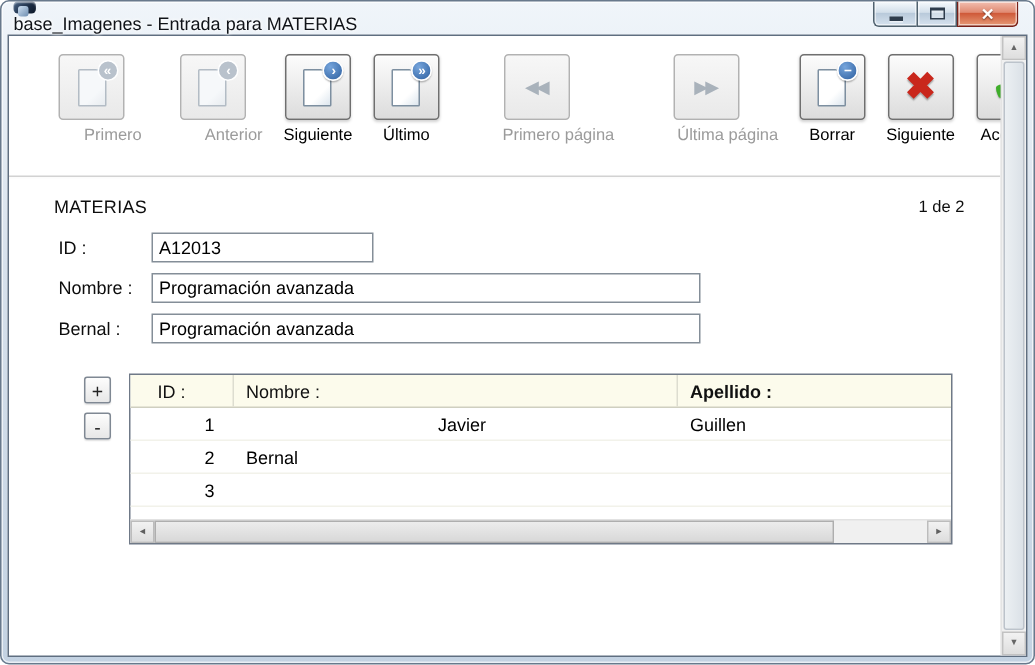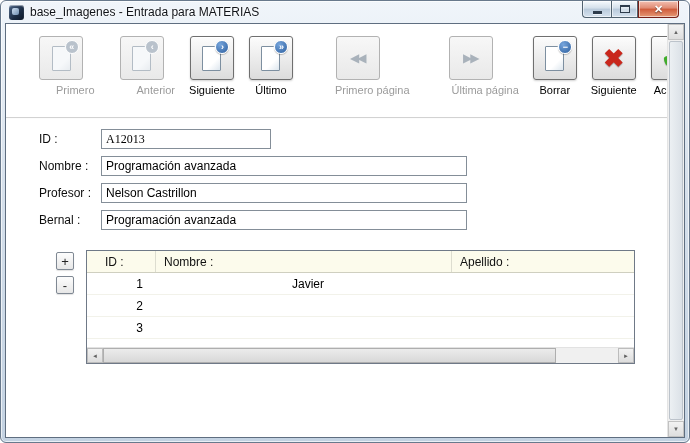--- a/index.html
+++ b/index.html
@@ -7,21 +7,21 @@
   body { background:#fff; }
 
   
   .window{
     position:absolute; left:0; top:0; width:690px; height:443px;
     border:1px solid #68798c; border-radius:6px;
     background:linear-gradient(180deg,#f0f5fa 0%,#d7e1ec 40%,#c3d2e2 100%);
     box-shadow: inset 0 0 0 1px rgba(255,255,255,.65);
     padding:0 4px 4px 4px;
   }
-  .titlebar{ height:22px; display:flex; align-items:center; padding-left:4px; position:relative; }
+  .titlebar{ height:22px; display:flex; padding-left:4px; position:relative;flex-direction:column; }
   .app-icon{ width:15px; height:15px; border-radius:3px; margin-right:6px;
     background:linear-gradient(135deg,#4a6486 0%,#1b2c44 60%,#0d1828 100%);
     box-shadow: inset 0 1px 1px rgba(255,255,255,.55); position:relative; }
   .app-icon::after{ content:""; position:absolute; left:3px; top:3px; width:7px; height:7px;
     border-radius:2px; background:linear-gradient(135deg,#cfe0f2,#6d8db0); }
   .title-text{ font-size:12px; color:#101318; text-shadow:0 0 3px #fff, 0 0 3px #fff; white-space:nowrap; }
 
   .win-controls{ position:absolute; top:0; right:6px; display:flex; }
   .win-btn{ height:17px; border:1px solid #51626f; border-top:none;
     background:linear-gradient(#f6fafd, #d3dfea 45%, #b9cadb 50%, #d6e2ee);
@@ -72,36 +72,36 @@
   .separator{ margin-top:20px; border-top:1px solid #d2d2d2; border-bottom:1px solid #fcfcfc; }
   .form-header{ display:flex; justify-content:space-between; align-items:center; margin:12px 24px 0 30px; }
   .section-title{ font-size:12px; color:#0d0d0d; letter-spacing:.2px; }
   .record-indicator{ font-size:11px; color:#0d0d0d; }
 
   .fields{ margin:10px 0 0 33px; }
   .field-row{ display:flex; align-items:center; margin-bottom:7px; }
   .field-label{ width:62px; font-size:12px; color:#0d0d0d; }
   .field-input{ height:20px; border:1px solid #848e98; padding:0 4px; font-size:12px;
     font-family:"Liberation Sans", sans-serif; color:#000; background:#fff; outline:none; }
-  .w-id{ width:170px;font-family:Liberation Serif, serif; }
+  .w-id{ width:148px; }
   .w-wide{ width:366px; }
 
   
   .grid-area{ display:flex; margin:20px 0 0 50px; }
   .pm-col{ width:30px; padding-top:2px; display:flex; flex-direction:column; gap:6px; align-items:flex-start; }
   .pm-btn{ width:18px; height:18px; border:1px solid #7f8893; border-radius:2px;
     background:linear-gradient(#fdfdfd,#e7e7e7); font-size:13px; line-height:15px; text-align:center;
     color:#222; cursor:pointer; box-shadow:0 1px 1px rgba(0,0,0,.12); }
 
   .grid-box{ width:549px; border:1px solid #6f7987; background:#fff; box-shadow: inset 0 1px 0 rgba(0,0,0,.08); }
   .grid-header{ display:flex; height:22px; background:#fcfbec; border-bottom:1px solid #cfcfc0; font-size:12px; color:#111; }
   .gh-cell{ display:flex; align-items:center; border-right:1px solid #ddddd0; }
   .col-id{ width:69px; padding-left:18px; }
   .col-nombre{ width:296px; padding-left:8px; }
-  .col-apellido{ flex:1; padding-left:8px; border-right:none; }
+  .col-apellido{ flex:1; padding-left:8px; border-right:none;font-weight:bold; }
   .grid-body{ height:74px; }
   .grid-row{ display:flex; height:22px; align-items:center; font-size:12px; color:#000;
     border-bottom:1px solid #f2f2ea; }
   .gr-id{ width:69px; text-align:right; padding-right:13px; }
   .gr-nombre{ width:296px; padding-left:8px;text-align:center; }
   .gr-apellido{ flex:1; padding-left:8px; }
 
   
   .hscroll{ height:16px; background:#f0f0f0; border-top:1px solid #e2e2e2; display:flex; }
   .hs-arrow{ width:16px; background:linear-gradient(#f2f2f2,#dddddd); border:1px solid #bcbcbc;
@@ -213,33 +213,33 @@
           <div class="tb-btn">
             <span class="gi-check">✔</span>
           </div>
           <div class="tb-label">Aceptar</div>
         </div>
 
       </div>
 
       <div class="separator"></div>
 
+      <div class="form-header">
+        <span class="section-title">MATERIAS</span>
+        <span class="record-indicator">1 de 2</span>
+      </div>
 
       <div class="fields">
         <div class="field-row">
           <span class="field-label">ID :</span>
           <input class="field-input w-id" value="A12013" style="">
         </div>
         <div class="field-row">
           <span class="field-label">Nombre :</span>
           <input class="field-input w-wide" value="Programación avanzada" style="">
-        </div>
-        <div class="field-row">
-          <span class="field-label">Profesor :</span>
-          <input class="field-input w-wide" value="Nelson Castrillon" style="">
         </div>
         <div class="field-row">
           <span class="field-label">Bernal :</span>
           <input class="field-input w-wide" value="Programación avanzada" style="">
         </div>
       </div>
 
       <div class="grid-area">
         <div class="pm-col">
           <button class="pm-btn">+</button>
@@ -250,23 +250,25 @@
           <div class="grid-header">
             <div class="gh-cell col-id">ID :</div>
             <div class="gh-cell col-nombre">Nombre :</div>
             <div class="gh-cell col-apellido">Apellido :</div>
           </div>
 
           <div class="grid-body">
             <div class="grid-row">
               <div class="gr-id">1</div>
               <div class="gr-nombre">Javier</div>
+              <div class="gr-apellido">Guillen</div>
             </div>
             <div class="grid-row">
               <div class="gr-id">2</div>
+              <div class="gr-apellido">Bernal</div>
             </div>
             <div class="grid-row">
               <div class="gr-id">3</div>
             </div>
           </div>
 
           <div class="hscroll">
             <div class="hs-arrow">◄</div>
             <div class="hs-track">
               <div class="hs-thumb"></div>

